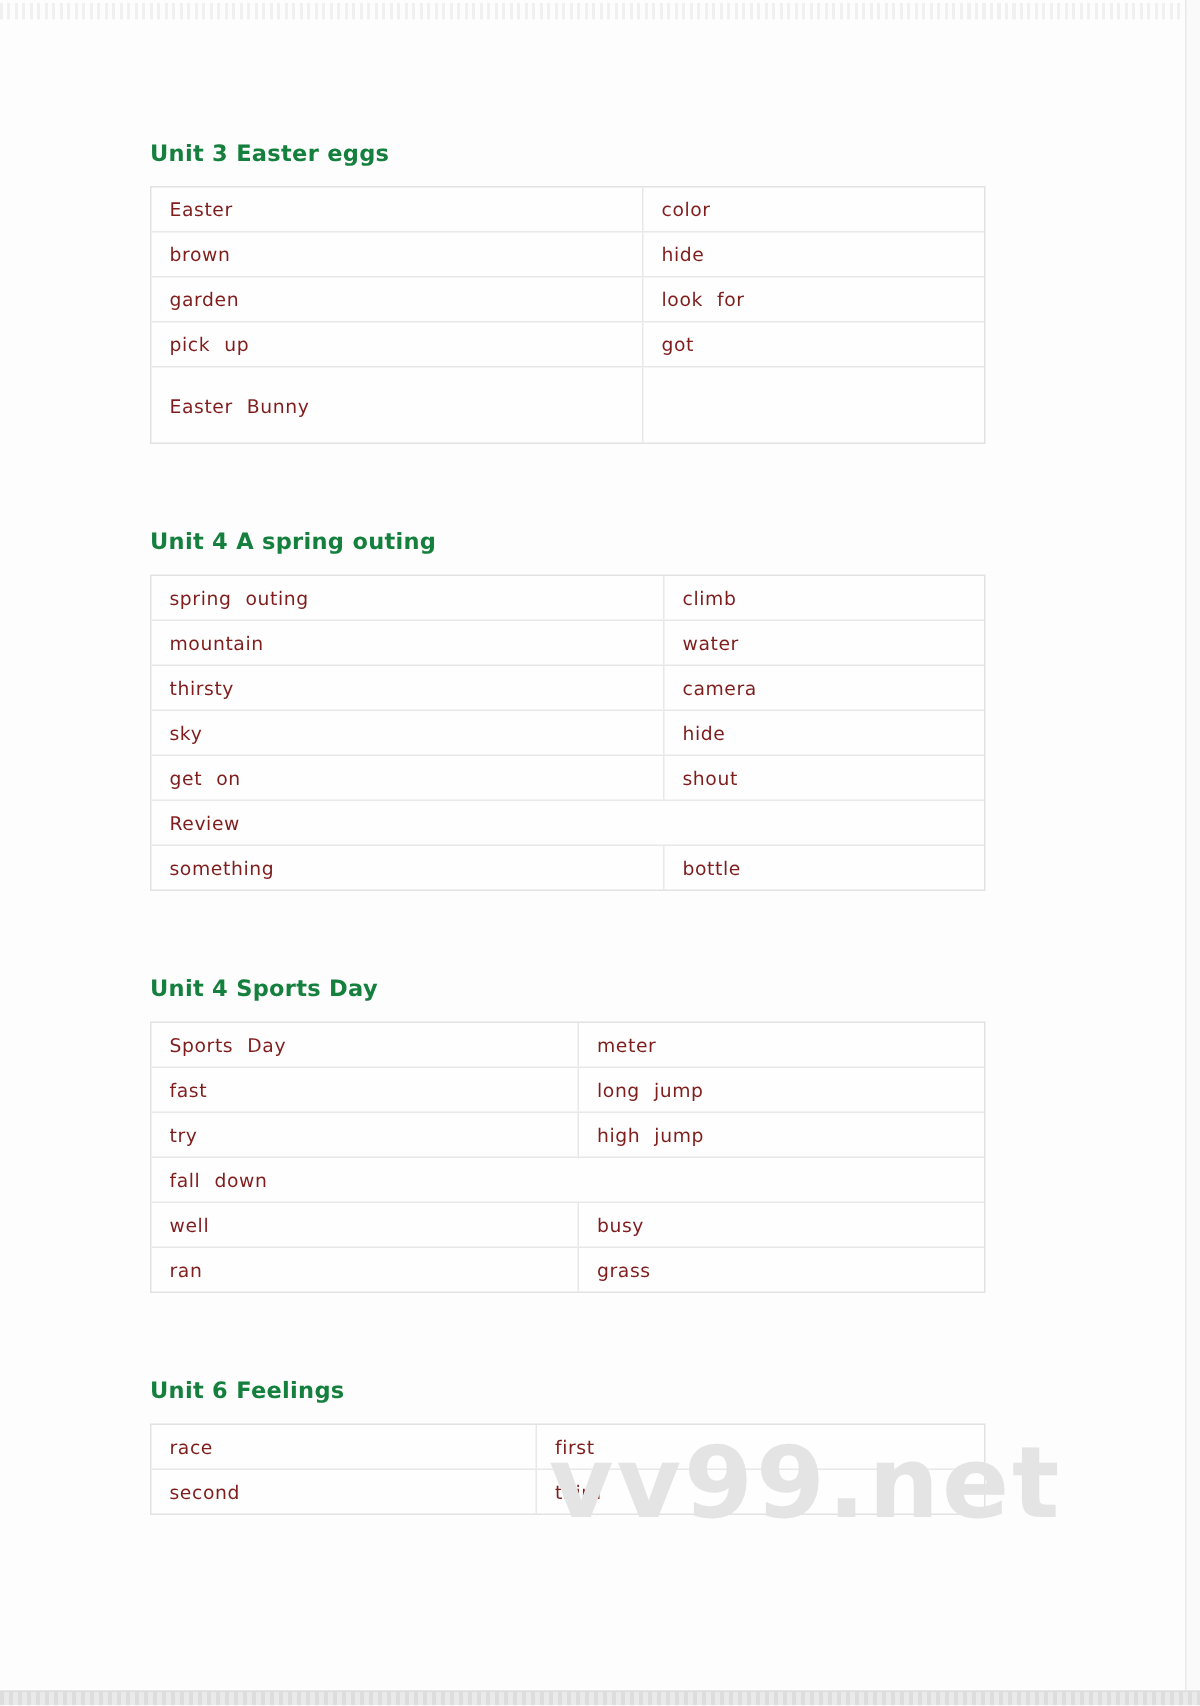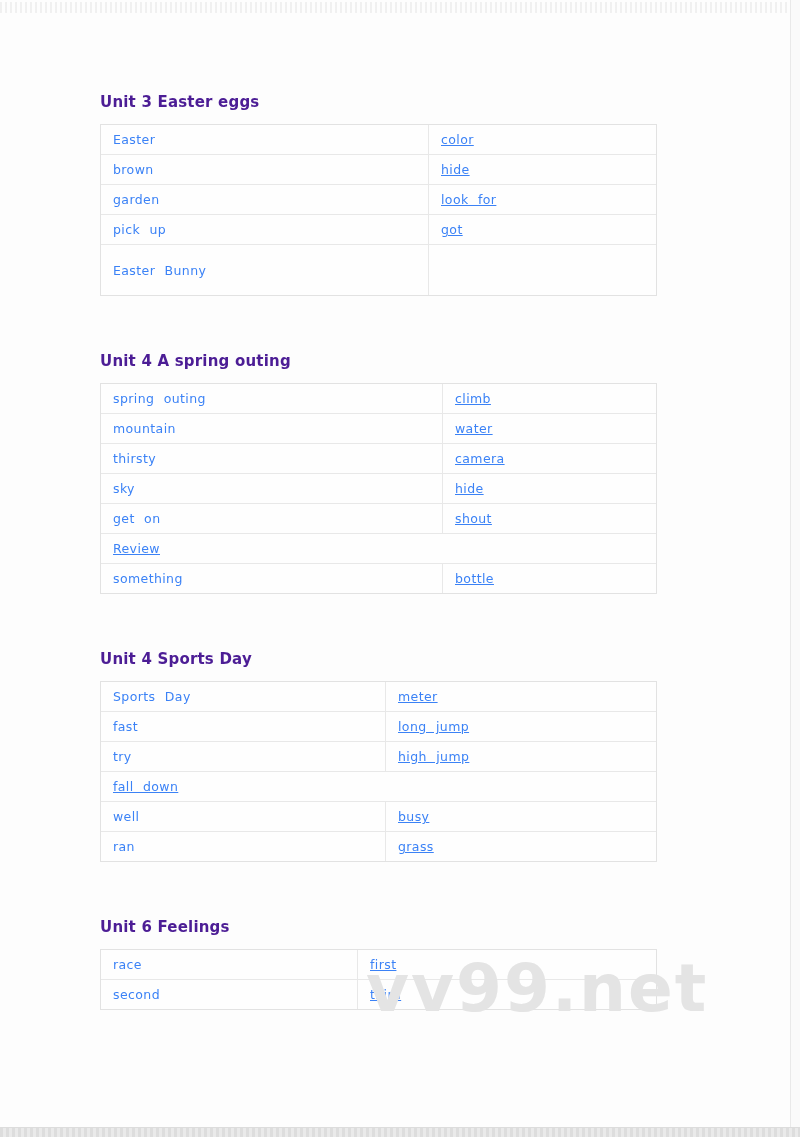--- a/index.html
+++ b/index.html
@@ -31,35 +31,35 @@
   .right-margin {
     position:absolute; top:0; right:0; width:9px; height:100%;
     background:#fafafa;
   }
 
   .content { position:absolute; left:100px; top:93px; width:557px; }
   section.unit { margin:0 0 56px 0; }
   h2.unit-title {
     margin:0 0 12px 0;
     font-size:15px; line-height:19px;
-    font-weight:bold; color:#4c1d95; letter-spacing:.2px;
+    font-weight:bold; color:#15803d; letter-spacing:.2px;
   }
   .vocab-table { border:1px solid #e2e2e2; background:#fefefe; }
   .vrow { display:flex; height:29px; border-bottom:1px solid #e8e8e8; }
   .vrow:last-child { border-bottom:none; }
   .vrow.tall { height:50px;gap:24px; }
   .cell {
     display:flex; align-items:center;
     box-sizing:border-box; padding-left:12px;
-    font-size:12.5px; color:#3b82f6;
+    font-size:12.5px; color:#7f1d1d;
     letter-spacing:.4px; word-spacing:5px;
     white-space:nowrap; overflow:hidden;
   }
   .cell-left { border-right:1px solid #e8e8e8; }
-  .cell-right { flex:1;text-decoration:underline; }
+  .cell-right { flex:1; }
   .sec0 .cell-left { width:328px; }
   .sec1 .cell-left { width:342px; }
   .sec2 .cell-left { width:285px; }
   .sec3 .cell-left { width:257px; }
 
   .watermark {
     position:absolute; left:366px; top:956px;
     font-size:66px; line-height:1; font-weight:bold;
     color:#e4e4e4; letter-spacing:2px;
     user-select:none;

